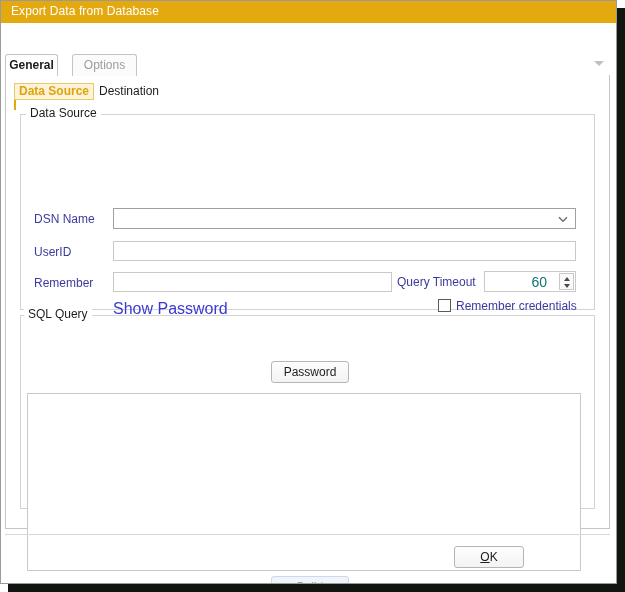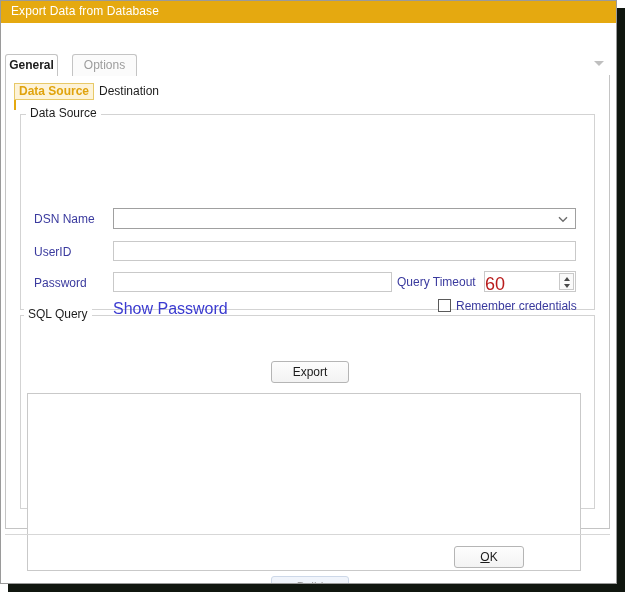--- a/index.html
+++ b/index.html
@@ -231,22 +231,23 @@
     left: 478px; top: 196px;
     width: 92px; height: 21px;
     box-sizing: border-box;
     border: 1px solid #c9c9c9;
     background: #ffffff;
   }
   #spin-value {
     position: absolute;
     left: 0; top: 2px;
     width: 62px;
-    font-size: 18px;
-    color: #b91c1c;
+    text-align: right;
+    font-size: 14px;
+    color: #0f766e;
   }
   #spin-buttons {
     position: absolute;
     right: 1px; top: 1px;
     width: 15px; height: 17px;
     box-sizing: border-box;
     border: 1px solid #c9c9c9;
     background: #fafafa;
   }
   .spin-arrow {
@@ -366,40 +367,40 @@
     <div id="combo-dsn">
       <div id="combo-dsn-text"></div>
       <svg id="combo-dsn-arrow" viewBox="0 0 12 12">
         <path d="M2 4.2 L6 8.2 L10 4.2" fill="none" stroke="#6d6d6d" stroke-width="1.4"></path>
       </svg>
     </div>
 
     <div class="fld-label" id="lbl-userid">UserID</div>
     <input class="txtbox" id="input-userid" type="text" value="" style="">
 
-    <div class="fld-label" id="lbl-password">Password</div>
+    <div class="fld-label" id="lbl-password">Remember</div>
     <input class="txtbox" id="input-password" type="password" value="" style="">
 
     <div id="link-showpassword">Show Password</div>
 
     <div class="fld-label" id="lbl-querytimeout">Query Timeout</div>
     <div id="spin-querytimeout">
       <div id="spin-value">60</div>
       <div id="spin-buttons">
         <div class="spin-arrow spin-up"></div>
         <div class="spin-arrow spin-down"></div>
       </div>
     </div>
 
     <div id="chk-remember-wrap">
       <div id="chk-remember-box"></div>
       <div id="chk-remember-label">Remember credentials</div>
     </div>
 
-    <div class="btn" id="btn-connect">Export</div>
+    <div class="btn" id="btn-connect">Password</div>
 
     <div class="groupbox" id="gb-sqlquery"></div>
     <div class="groupbox-title" id="gb-sqlquery-title">SQL Query</div>
     <textarea id="sql-textarea" placeholder="" style=""></textarea>
 
     <div class="btn" id="btn-build">Build</div>
   </div>
 
   <div id="footer-sep"></div>
   <div class="btn" id="btn-ok"><span class="mnemonic">O</span><span>K</span></div>

